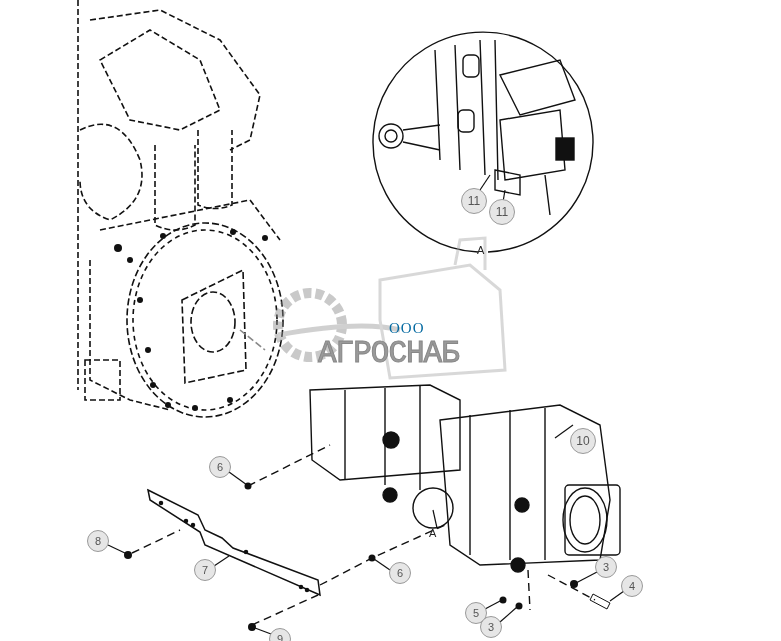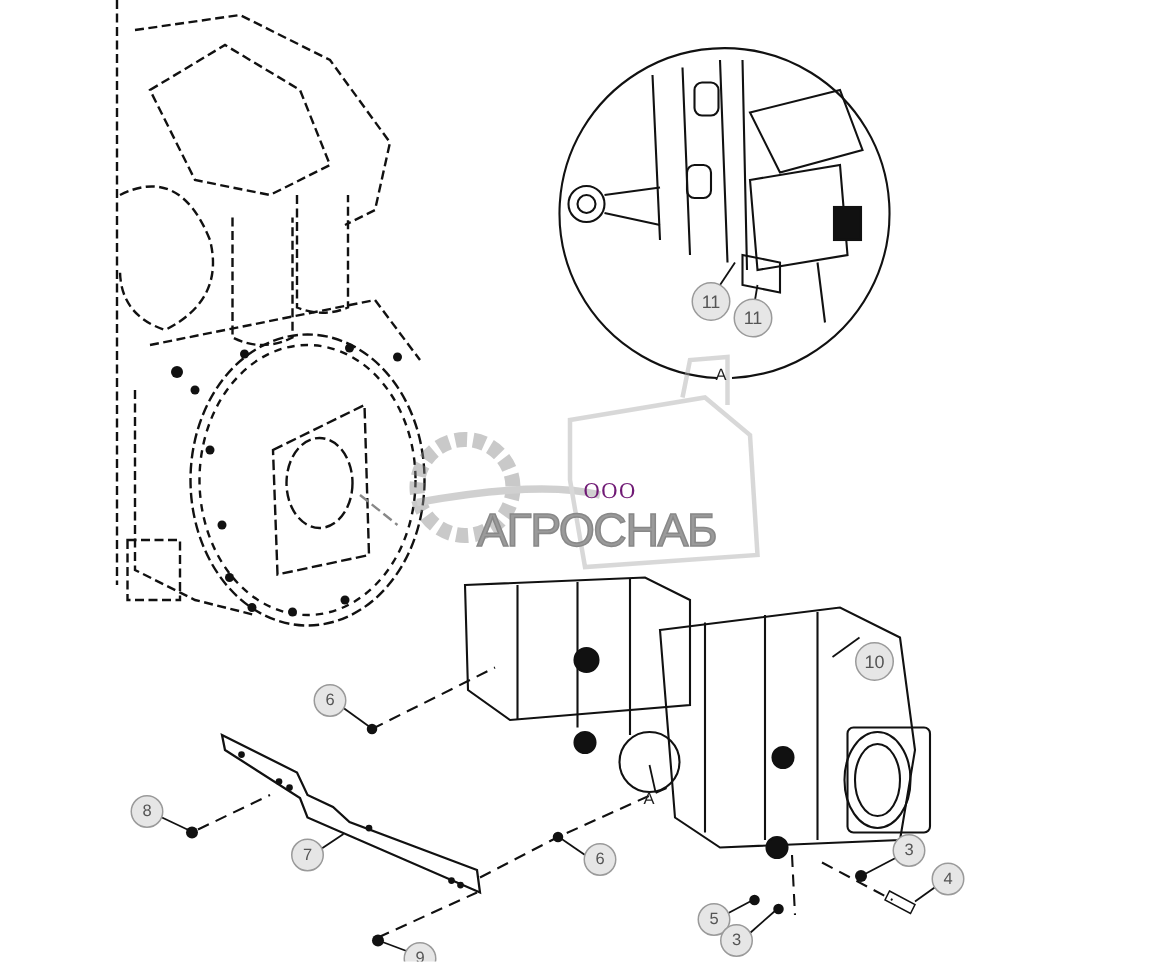--- a/index.html
+++ b/index.html
@@ -1,22 +1,22 @@
 <!DOCTYPE html>
 <html><head>
 <meta charset="utf-8">
 <style>
   html, body { margin:0; padding:0; background:#ffffff; }
   body { width:781px; height:641px; position:relative; overflow:hidden; font-family:"Liberation Sans", sans-serif; }
   #canvas { position:absolute; left:0; top:0; width:781px; height:641px; }
   .callout { position:absolute; width:22px; height:22px; border-radius:50%; background:#e6e6e6; border:1px solid #9a9a9a; box-sizing:border-box; display:flex; align-items:center; justify-content:center; font-size:11px; color:#555; font-family:"Liberation Sans", sans-serif; }
   .callout.big { width:26px; height:26px; font-size:12px; }
   .view-label { position:absolute; font-size:11px; color:#222; font-family:"Liberation Sans", sans-serif; }
-  .wm-ooo { position:absolute; left:389px; top:320px; font-size:15px; color:#701a75; letter-spacing:1px; font-family:"Liberation Serif", serif; }
-  .wm-name { position:absolute; left:318px; top:336px; font-size:31px; color:#9a9a9a; letter-spacing:-1px; font-family:Liberation Sans, sans-serif; -webkit-text-stroke:1px #888; }
+  .wm-ooo { position:absolute; left:389px; top:320px; font-size:15px; color:#0369a1; letter-spacing:1px; font-family:"Liberation Serif", serif; }
+  .wm-name { position:absolute; left:318px; top:336px; font-size:31px; color:#9a9a9a; letter-spacing:-1px; font-family:Liberation Mono, monospace; -webkit-text-stroke:1px #888; }
 </style>
 </head>
 <body>
 
 <svg id="canvas" viewBox="0 0 781 641" xmlns="http://www.w3.org/2000/svg">
 
   <g stroke="#111" stroke-width="1.6" fill="none" stroke-dasharray="6 3">
     <path d="M78 0 L78 390 M90 20 L160 10 L220 40 L260 95 L250 140 L230 150"></path>
     <path d="M100 60 L150 30 L200 60 L220 110 L180 130 L130 120 Z"></path>
     <path d="M155 145 L155 225 Q175 235 195 225 L195 145"></path>

